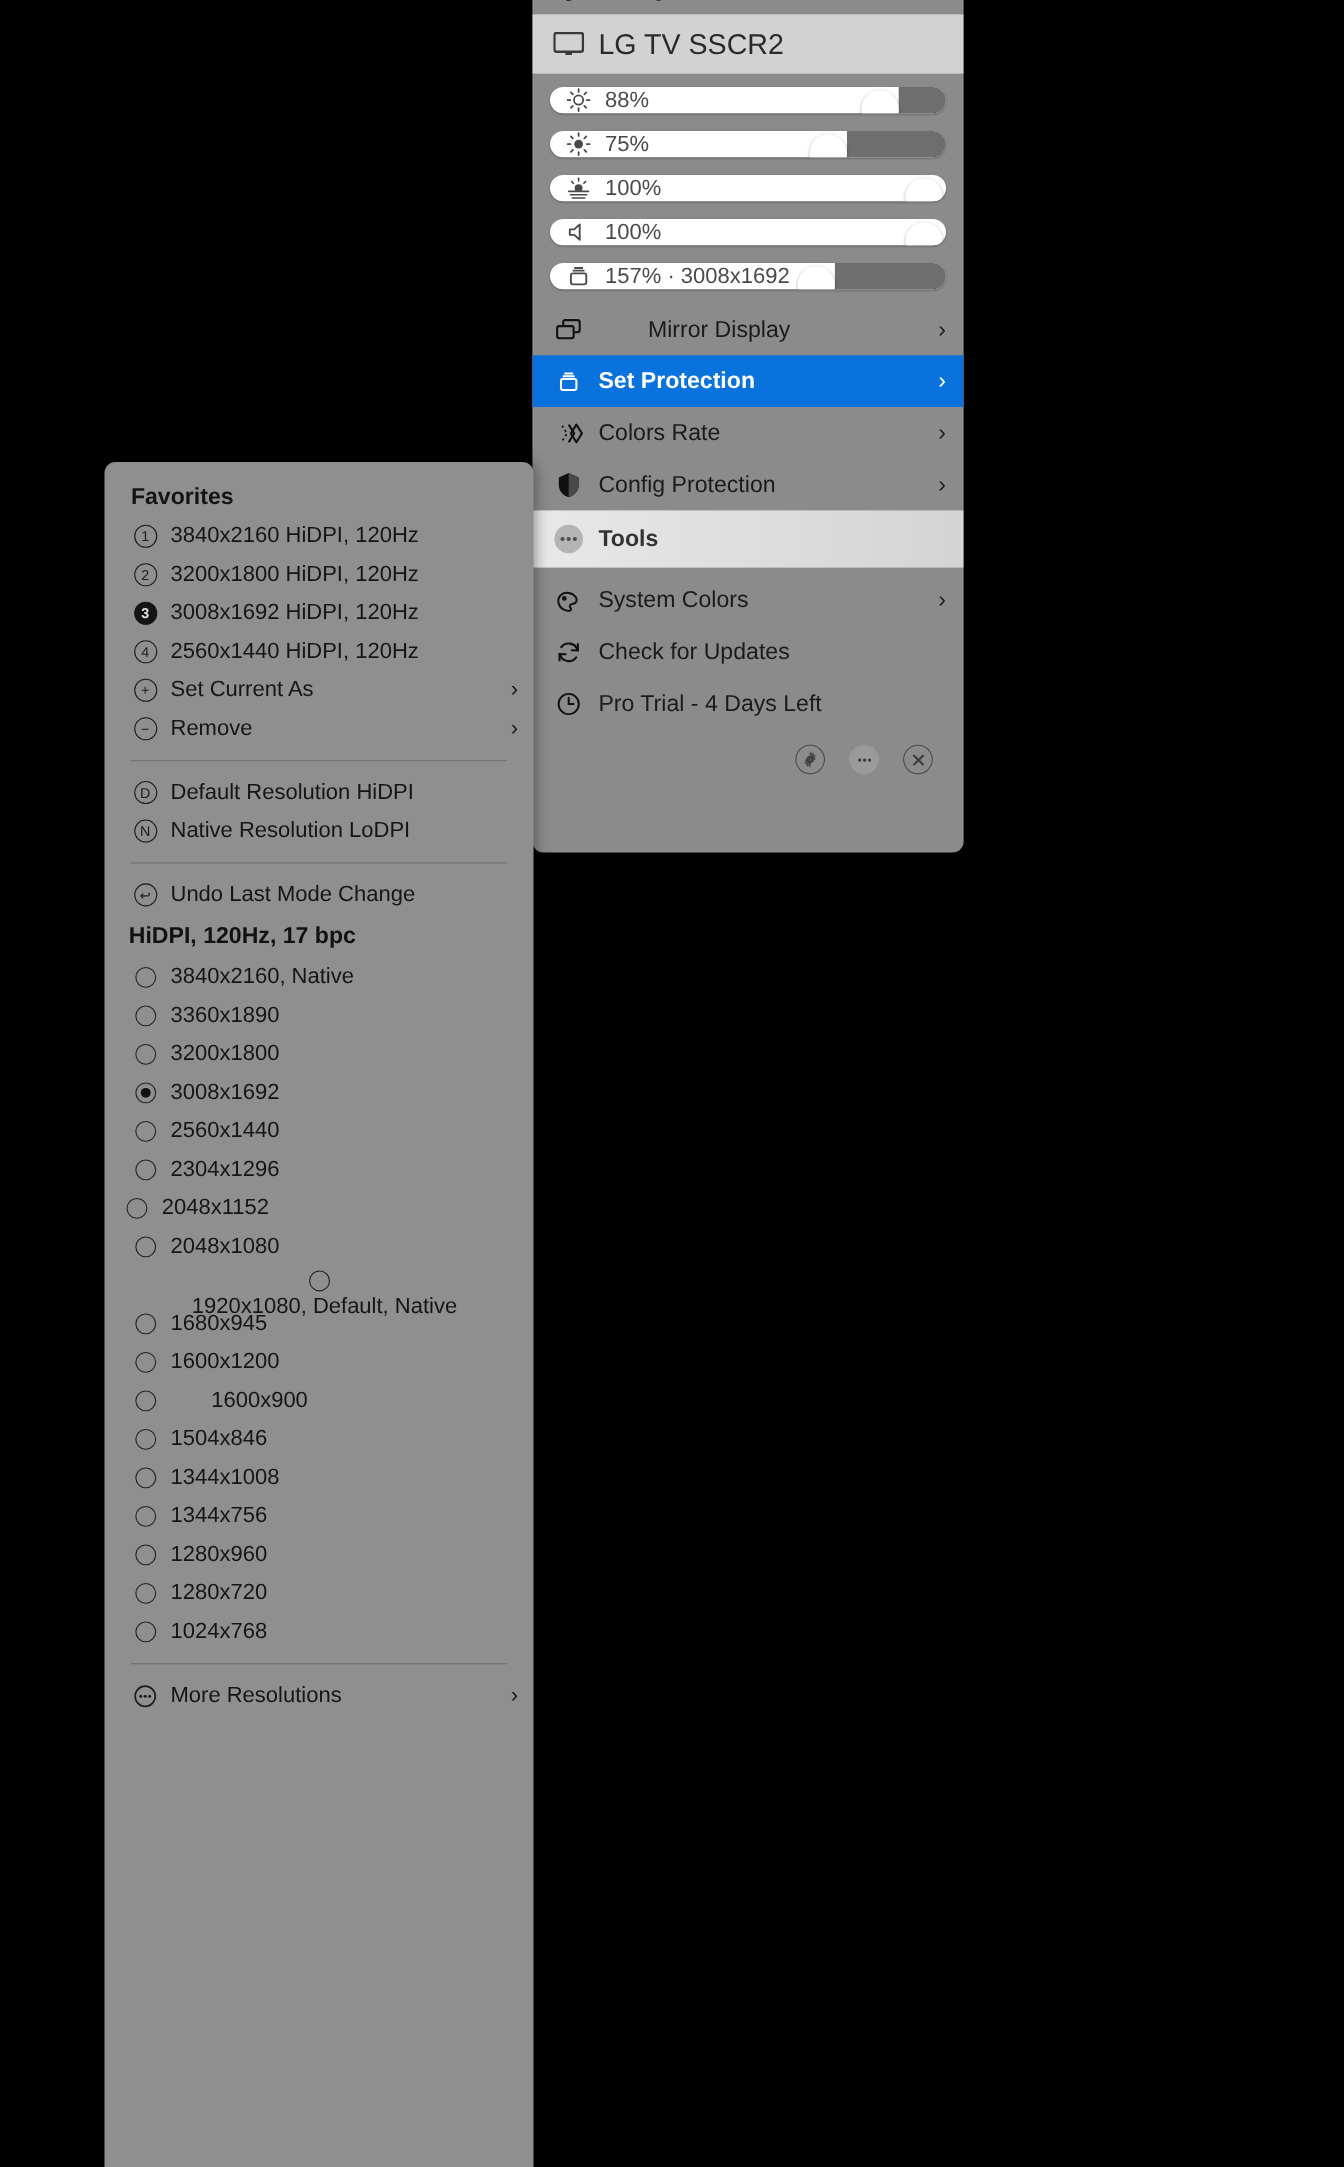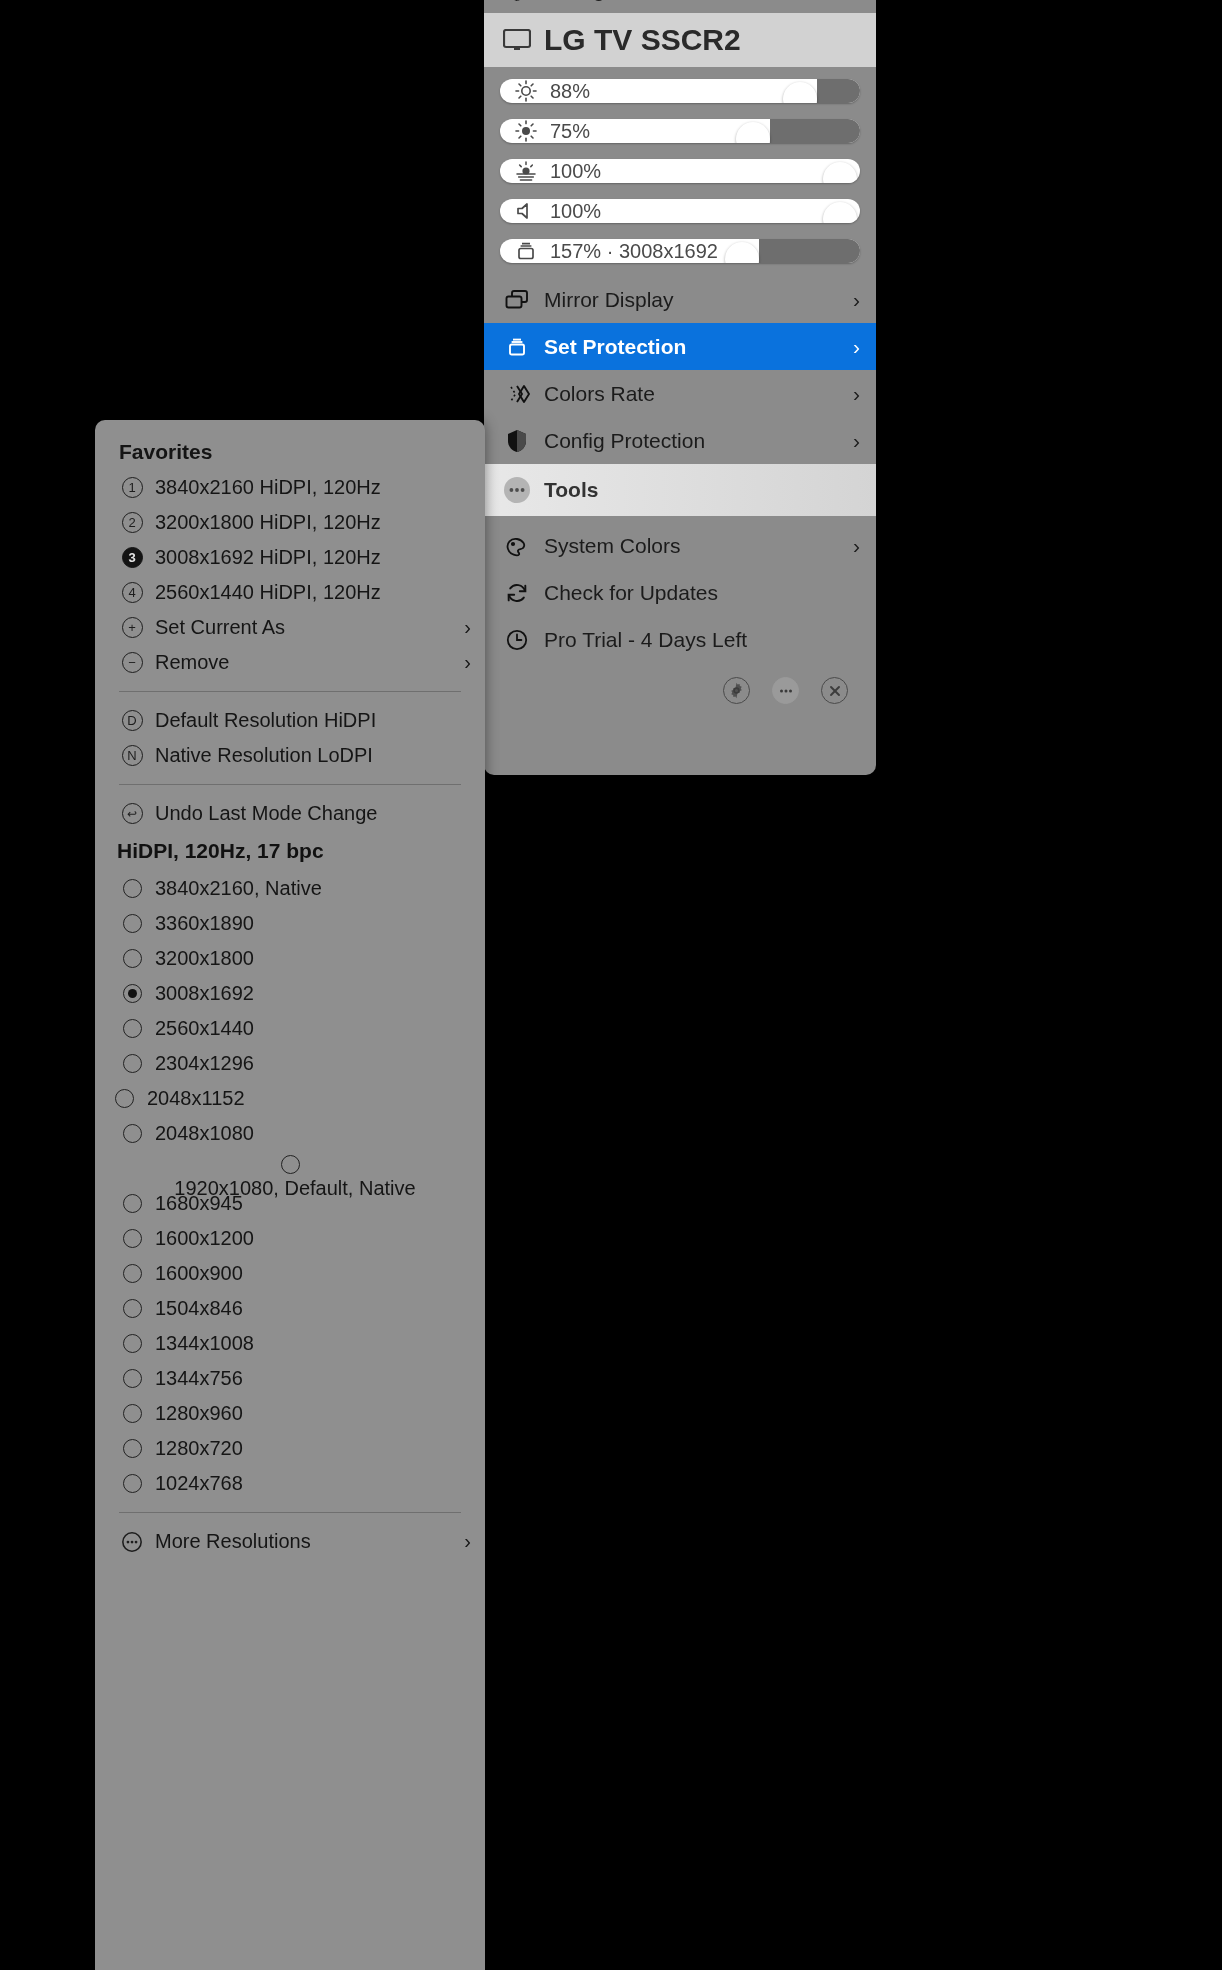--- a/index.html
+++ b/index.html
@@ -37,21 +37,21 @@
   .menu-row .chev {
     flex: 0 0 auto; font-size: 21px; color: #1b1b1b;
     margin-left: 8px; line-height: 1;
   }
   .menu-row.header-row {
     background: #d2d2d2;
     height: 54px;
     font-weight: bold;
     color: #2a2a2a;
   }
-  .menu-row.header-row .lbl { font-weight: bold; font-size: 30px; }
+  .menu-row.header-row .lbl { font-weight: normal; font-size: 26px; }
   .menu-row.tools-row {
     background: linear-gradient(to right,#e8e8e8 0%, #dcdcdc 60%, #d4d4d4 100%);
     height: 52px;
   }
   .menu-row.tools-row .lbl { font-weight: bold; color:#333; }
   .menu-row.selected {
     background: #0a72dd;
     color: #fff;
   }
   .menu-row.selected .lbl { color:#fff; font-weight: 600; }
@@ -259,21 +259,21 @@
           <svg width="24" height="24" viewBox="0 0 24 24" fill="none" stroke="#4a4a4a" stroke-width="1.7">
             <rect x="5" y="9.5" width="14" height="10" rx="1.8"></rect>
             <line x1="6.6" y1="7" x2="17.4" y2="7"></line>
               <line x1="8" y1="4.6" x2="16" y2="4.6"></line>
           </svg>
         </span>
         <span class="ptxt">157% · 3008x1692</span>
       </div>
     </div>
 
-    <div class="menu-row" style="margin-top:8px;">
+    <div class="menu-row" style="margin-top:8px;gap:45px;">
       <span class="ic">
         <svg width="26" height="24" viewBox="0 0 26 24" fill="none" stroke="#111" stroke-width="1.9">
             <rect x="8" y="3" width="15" height="11" rx="2"></rect>
             <rect x="2.5" y="8.5" width="15" height="11" rx="2" fill="#8b8b8b"></rect>
           </svg>
       </span>
       <span class="lbl">Mirror Display</span>
       <span class="chev">›</span>
     </div>
 
@@ -511,21 +511,21 @@
             <span class="radio"></span>
           </span>
           <span class="slbl">1680x945</span>
         </div>
         <div class="sub-row" style="height: 35px;">
           <span class="sic">
             <span class="radio"></span>
           </span>
           <span class="slbl">1600x1200</span>
         </div>
-        <div class="sub-row" style="height: 35px;">
+        <div class="sub-row" style="height: 35px; gap: 37px;">
           <span class="sic">
             <span class="radio"></span>
           </span>
           <span class="slbl">1600x900</span>
         </div>
         <div class="sub-row" style="height: 35px;">
           <span class="sic">
             <span class="radio"></span>
           </span>
           <span class="slbl">1504x846</span>

